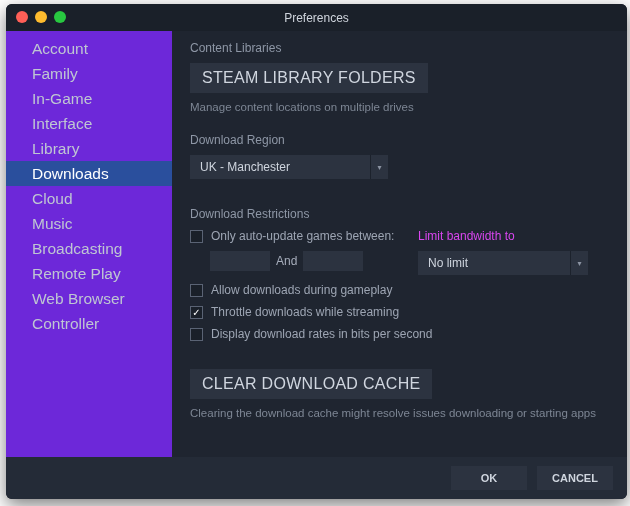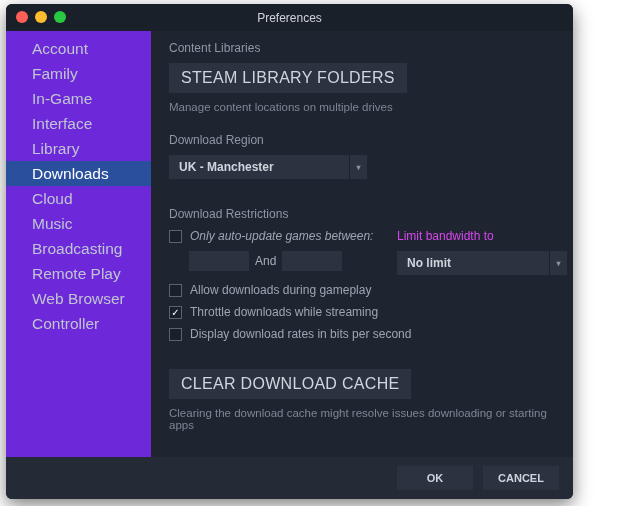--- a/index.html
+++ b/index.html
@@ -1,18 +1,18 @@
 <!DOCTYPE html>
 <html><head>
 <meta charset="utf-8">
 <style>
   * { box-sizing: border-box; margin: 0; padding: 0; font-family: Arial, Helvetica, sans-serif; }
   body { background: #fff; width: 630px; height: 506px; overflow: hidden; }
   .window {
-    width: 567px; height: 495px; margin: 4px 0 0 6px;
+    width: 621px; height: 495px; margin: 4px 0 0 6px;
     background: #1f2530; border-radius: 6px; box-shadow: 0 6px 18px rgba(0,0,0,.5);
     display: flex; flex-direction: column; overflow: hidden;
   }
   .titlebar {
     height: 27px; position: relative; display:flex; align-items:center; justify-content:center;
     background: #1a2029;
   }
   .traffic { position:absolute; left:10px; top:7px; display:flex; gap:7px; }
   .tl { width:12px; height:12px; border-radius:50%; }
   .tl.r{background:#ff5f57;} .tl.y{background:#febc2e;} .tl.g{background:#28c840;}
@@ -23,25 +23,25 @@
   .sb-item.active { background:#2a4f9d; color:#fff; }
   .main { flex:1; padding:10px 6px 0 18px; color:#b9bfc9; font-size:12px; display:flex; flex-direction:column; }
   .sec-title { color:#8e97a6; margin-bottom:8px; font-size:12px; }
   .btn {
     display:inline-block; background:#2c3340; color:#d0d6df; font-size:16px;
     padding:6px 12px; letter-spacing:.3px; cursor:pointer; min-width:190px;text-align:right;
   }
   .desc { color:#7d8694; margin-top:8px; font-size:11.5px; }
   .section { margin-bottom:20px; }
   .select {
-    display:flex; align-items:stretch; width:198px; margin-bottom:8px;font-weight:bold;
+    display:flex; align-items:stretch; width:198px; margin-bottom:8px;
   }
   .select-body { flex:1; background:#2c3340; color:#cfd5de; font-size:12px; padding:5px 10px; }
   .select-arrow { width:18px; background:#2c3340; border-left:1px solid #1c222c; display:flex; align-items:center; justify-content:center; color:#8b93a2; font-size:8px; }
-  .row { display:flex; align-items:center; gap:8px;font-style:italic; }
+  .row { display:flex; align-items:center; gap:8px; }
   .chk { width:13px; height:13px; border:1px solid #5a6374; background:#1a2029; display:flex; align-items:center; justify-content:center; cursor:pointer; }
   .chk.checked::after{ content:"✓"; color:#fff; font-size:10px; line-height:1; }
   .chk-label { color:#9da5b3; font-size:12px; }
   .restrict { display:flex; gap:18px; }
   .restrict-left { flex:0 0 210px; }
   .time-row { display:flex; align-items:center; gap:6px; margin:8px 0 12px 20px; }
   .time-input { width:60px; height:20px; background:#2c3340; }
   .and { color:#a6adbb; font-size:12px; }
   .limit-label { color:#d946ef; font-size:12px; margin-bottom:8px; }
   .bw-select { display:flex; width:170px; }

